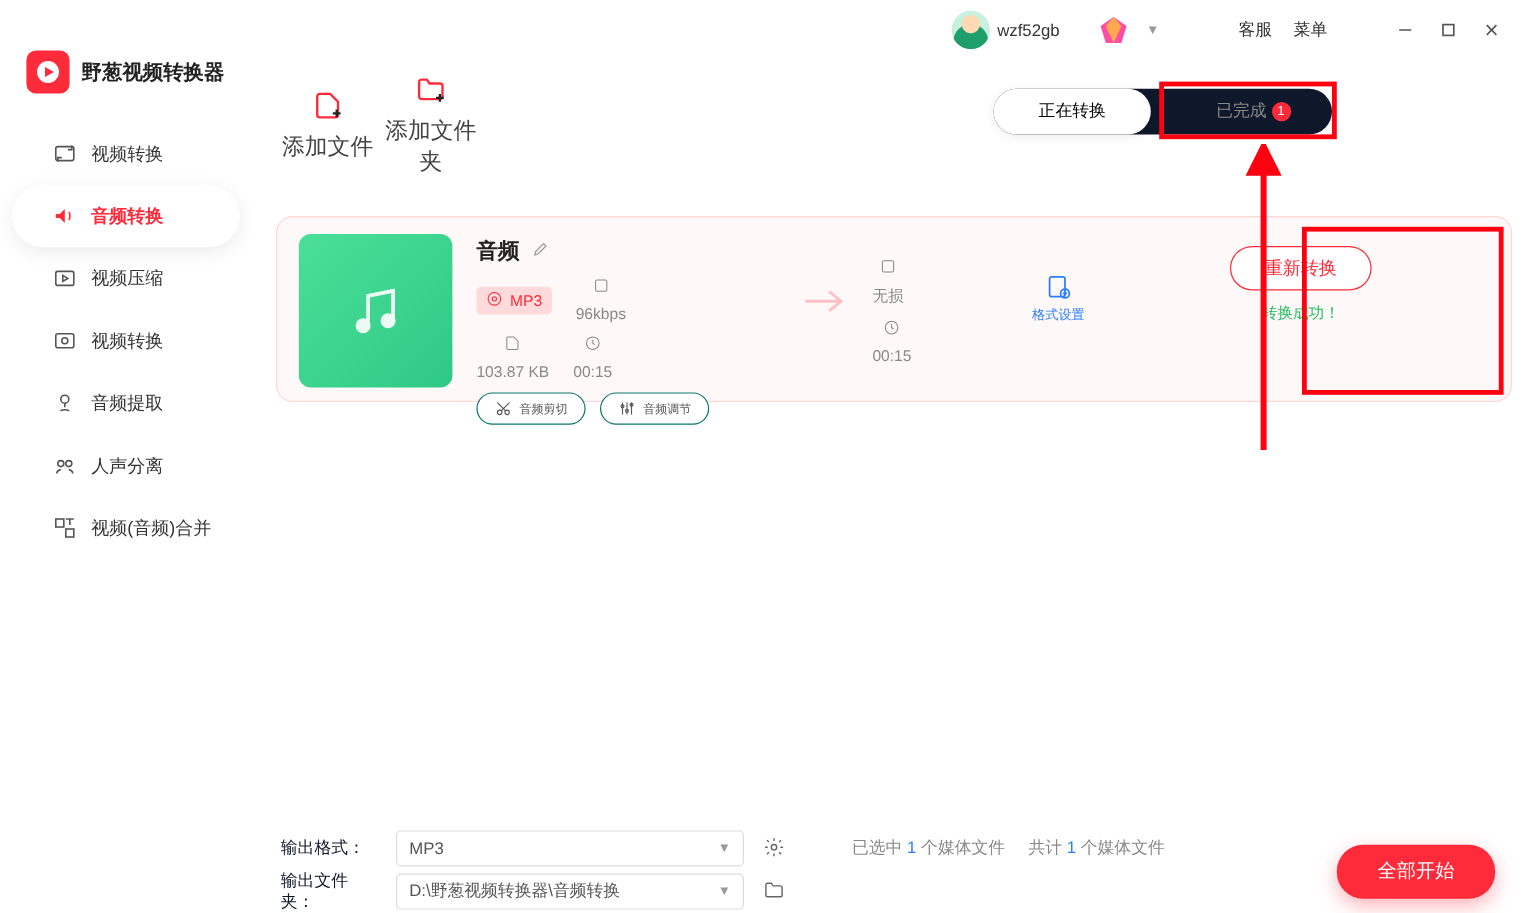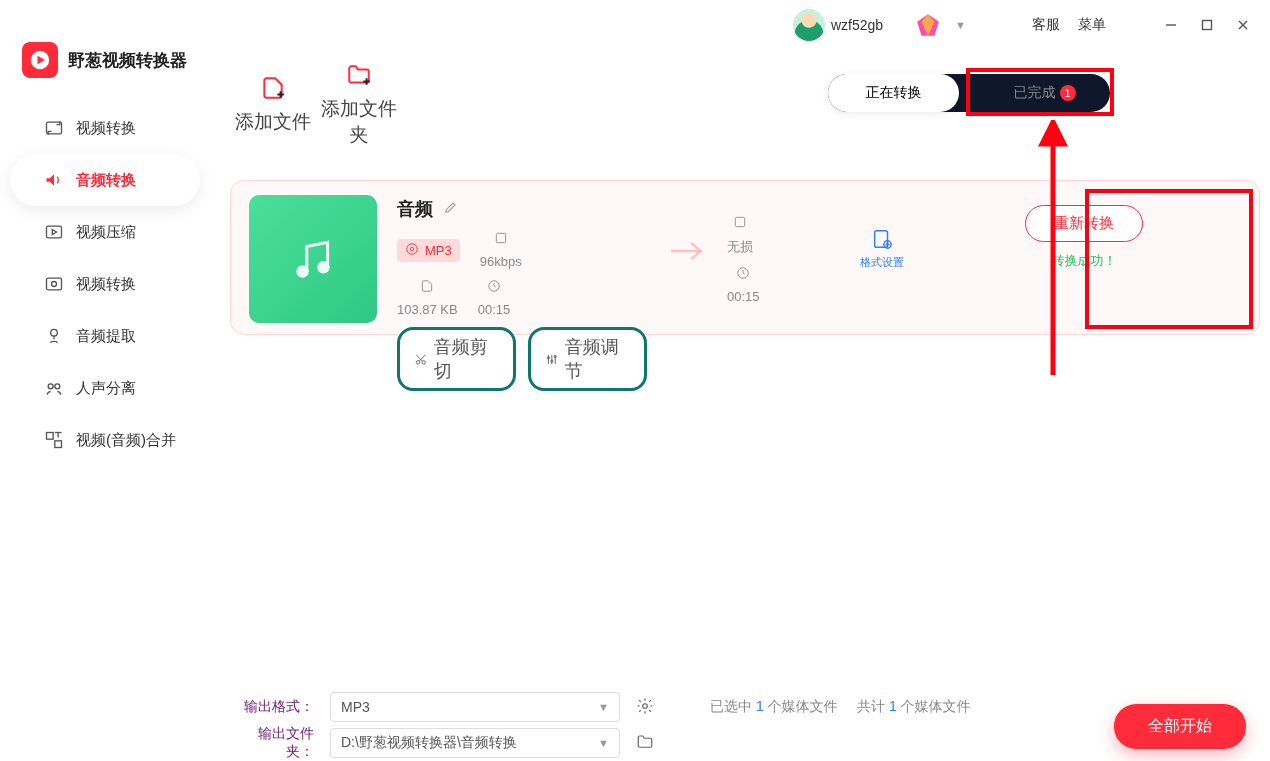--- a/index.html
+++ b/index.html
@@ -51,41 +51,41 @@
   .meta { flex:0 0 250px; }
   .title-row{display:flex;align-items:center;gap:10px;margin:2px 0 10px;}
   .file-title{font-size:18px;font-weight:700;color:#222;}
   .edit-ico{color:#999;}
   .edit-ico svg{width:16px;height:16px;stroke:currentColor;stroke-width:1.6;fill:none;}
   .chiprow{display:flex;gap:20px;align-items:center;margin-bottom:10px;font-size:13px;color:#777;}
   .fmt-chip{background:#ffdada;border-radius:4px;padding:3px 8px;display:flex;align-items:center;gap:6px;color:#ff2b3a;font-weight:500;}
   .info-ico svg{width:14px;height:14px;stroke:currentColor;stroke-width:1.5;fill:none;}
   .plain-chip{display:flex;align-items:center;gap:6px;color:#888;flex-direction:column;}
   .actions{display:flex;gap:12px;margin-top:6px;}
-  .pill{border:3px solid #0f766e;border-radius:16px;padding:5px 14px;font-size:18px;color:#555;display:flex;align-items:center;gap:6px;cursor:pointer;background:#fff;}
+  .pill{border:1px solid #0f766e;border-radius:16px;padding:5px 14px;font-size:10px;color:#555;display:flex;align-items:center;gap:6px;cursor:pointer;background:#fff;}
   .pill svg{width:15px;height:15px;stroke:#555;stroke-width:1.5;fill:none;}
   .arrow{width:40px;display:flex;align-items:center;justify-content:center;margin-top:44px;color:#ffc1c6;}
   .arrow svg{width:36px;height:24px;stroke:currentColor;stroke-width:2.5;fill:none;}
   .out-meta{flex:0 0 110px;margin-top:32px;}
   .extra-meta{flex:0 0 110px;margin-top:20px;}
   .fmt-btn{width:50px;text-align:center;margin-top:32px;cursor:pointer;}
   .fmt-btn .fm-ico{width:24px;height:24px;margin:0 auto 4px;display:flex;align-items:center;justify-content:center;color:#2a7fff;}
   .fmt-btn .fm-ico svg{width:22px;height:22px;stroke:currentColor;stroke-width:1.6;fill:none;}
   .fmt-btn .fm-lbl{font-size:11px;color:#2a7fff;}
   .right-box{flex:1;display:flex;flex-direction:column;align-items:center;justify-content:center;gap:10px;margin-top:10px;}
   .reconv{border:1.5px solid #ff2b3a;color:#ff2b3a;background:#fff;border-radius:20px;padding:8px 28px;font-size:15px;cursor:pointer;}
   .succ{color:#1fbf5c;font-size:13px;}
   .hl-right{position:absolute;right:6px;top:8px;width:168px;height:140px;border:4px solid #ff0010;pointer-events:none;}
 
   .arrow-ann{position:absolute;pointer-events:none;}
   .arrow-ann svg{stroke:#ff0010;stroke-width:5;fill:#ff0010;}
 
   .footer{position:absolute;left:0;right:0;bottom:0;height:80px;padding:8px 24px 0 24px;}
   .f-row{display:flex;align-items:center;gap:16px;height:36px;font-size:14px;color:#444;}
-  .f-label{width:80px;color:#701a75;text-align:right;}
+  .f-label{width:80px;color:#0f172a;}
   .f-select{width:290px;height:30px;border:1px solid #ddd;border-radius:4px;padding:0 10px;display:flex;align-items:center;justify-content:space-between;color:#555;cursor:pointer;background:#fff;}
   .f-select .car{color:#999;font-size:11px;}
   .gear{color:#666;cursor:pointer;}
   .gear svg{width:18px;height:18px;stroke:currentColor;stroke-width:1.6;fill:none;}
   .folder-ico{color:#666;cursor:pointer;}
   .folder-ico svg{width:18px;height:18px;stroke:currentColor;stroke-width:1.6;fill:none;}
   .f-stats{color:#888;font-size:14px;margin-left:40px;}
   .f-stats .num{color:#2a7fff;}
   .start-btn{position:absolute;right:24px;bottom:12px;background:#ff2b3a;color:#fff;border:none;border-radius:22px;padding:12px 34px;font-size:16px;cursor:pointer;box-shadow:0 6px 16px rgba(255,43,58,.35);}
 </style>

